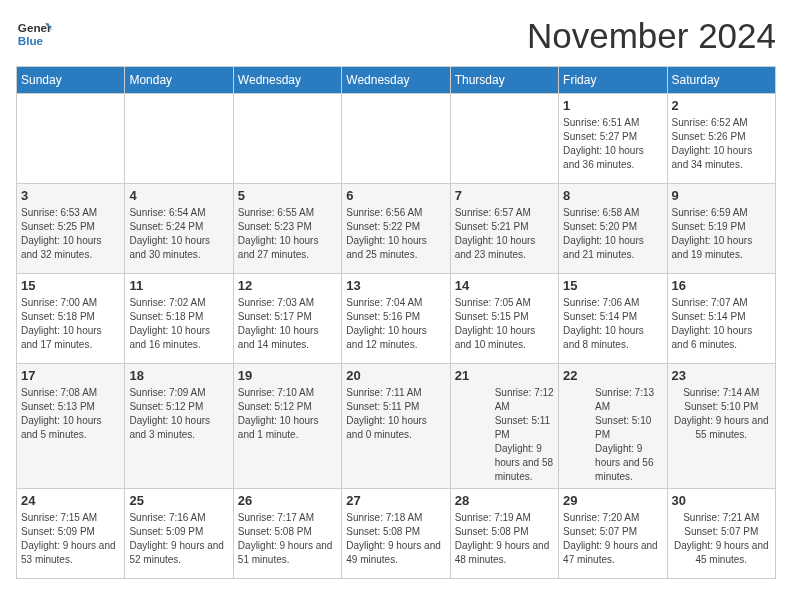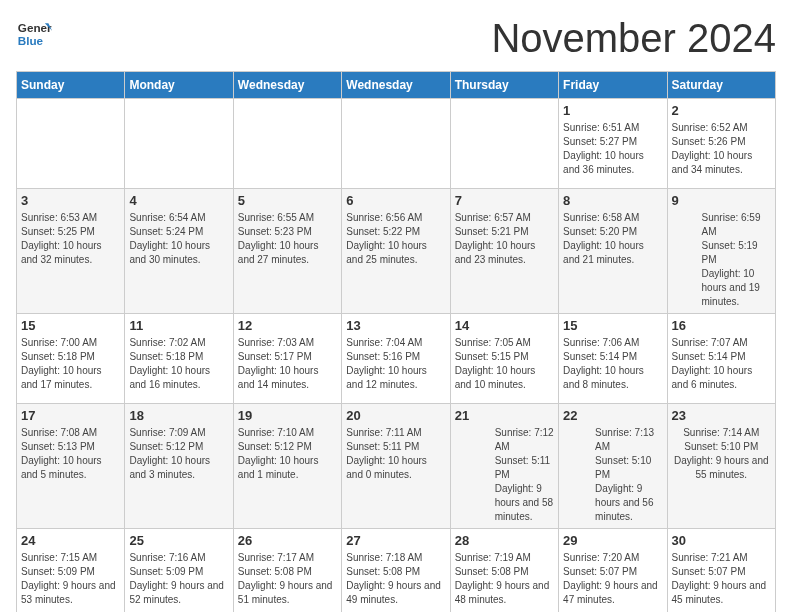--- a/index.html
+++ b/index.html
@@ -22,38 +22,38 @@
       gap: 4px;
     }
     .logo-icon {
       width: 36px;
       height: 36px;
     }
     .title-area {
       text-align: right;
     }
     .month-title {
-      font-size: 40px;
+      font-size: 35px;
       font-weight: normal;
       color: #333;
     }
     .subtitle {
       font-size: 15px;
       color: #555;
     }
     .calendar {
       width: 100%;
       border-collapse: collapse;
       table-layout: fixed;
     }
     .calendar th {
       background: #2a7bbf;
       color: #fff;
       font-size: 12px;
-      font-weight: bold;
+      font-weight: normal;
       padding: 6px 4px;
       text-align: left;
       border: 1px solid #ccc;
     }
     .calendar td {
       vertical-align: top;
       border: 1px solid #ccc;
       padding: 4px;
       font-size: 10px;
       color: #333;
@@ -158,21 +158,21 @@
 Daylight: 10 hours and 23 minutes.</div>
         </td>
         <td>
           <div class="day-number">8</div>
           <div class="day-info" style="white-space: pre-line;">Sunrise: 6:58 AM
 Sunset: 5:20 PM
 Daylight: 10 hours and 21 minutes.</div>
         </td>
         <td>
           <div class="day-number">9</div>
-          <div class="day-info" style="white-space: pre-line; margin-left: 30px;">Sunrise: 6:59 AM
+          <div class="day-info" style="white-space: pre-line;">Sunrise: 6:59 AM
 Sunset: 5:19 PM
 Daylight: 10 hours and 19 minutes.</div>
         </td>
       </tr>
       <tr>
         <td>
           <div class="day-number">15</div>
           <div class="day-info" style="white-space: pre-line;">Sunrise: 7:00 AM
 Sunset: 5:18 PM
 Daylight: 10 hours and 17 minutes.</div>
@@ -290,19 +290,19 @@
 Daylight: 9 hours and 48 minutes.</div>
         </td>
         <td>
           <div class="day-number">29</div>
           <div class="day-info" style="white-space: pre-line;">Sunrise: 7:20 AM
 Sunset: 5:07 PM
 Daylight: 9 hours and 47 minutes.</div>
         </td>
         <td>
           <div class="day-number">30</div>
-          <div class="day-info" style="white-space: pre-line;">Sunrise: 7:21 AM
+          <div class="day-info" style="white-space: pre-line; text-align: center;">Sunrise: 7:21 AM
 Sunset: 5:07 PM
 Daylight: 9 hours and 45 minutes.</div>
         </td>
       </tr>
     </tbody>
 </table>
 
 </body></html>

